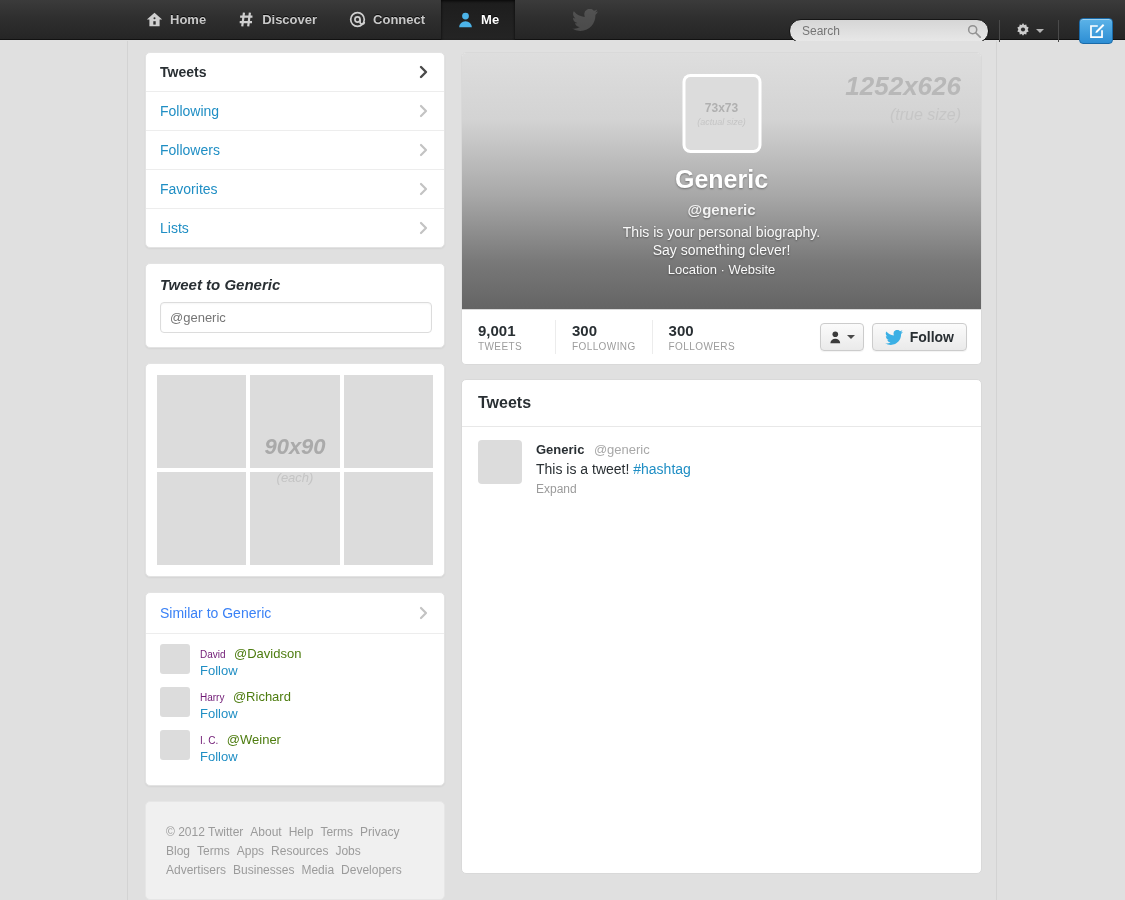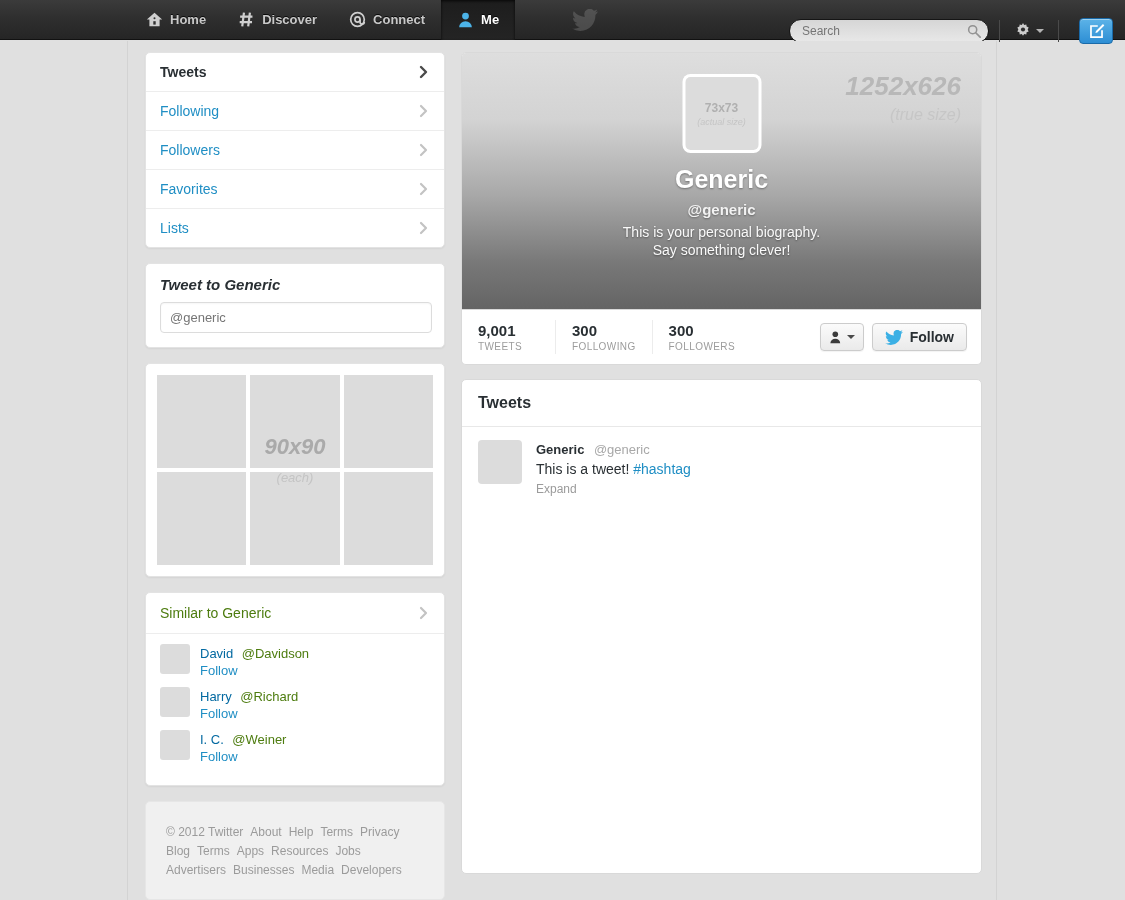--- a/index.html
+++ b/index.html
@@ -126,26 +126,26 @@
     position:absolute; left:0; right:0; top: 70px;
     text-align:center; pointer-events:none;
   }
   .grid-lbl .big { font-size:22px; font-weight:bold; font-style:italic; color:#aaa; }
   .grid-lbl .sm  { font-size:13px; font-style:italic; color:#c4c4c4; margin-top:10px; }
 
   
   .similar-head {
     display:flex; align-items:center; justify-content:space-between;
     padding: 12px 14px; border-bottom: 1px solid #ededed;
-    color:#4d7c0f; font-size:14px; cursor:pointer;
+    color:#3b82f6; font-size:14px; cursor:pointer;
   }
   .sim-list { padding: 10px 14px 12px; }
   .sim-row { display:flex; gap:10px; margin-bottom: 9px; }
   .sim-av { width:30px; height:30px; background:#dcdcdc; border-radius:3px; flex:none; }
-  .sim-name { font-size:13px; color:#0369a1;margin-top:7px; }
+  .sim-name { font-size:10px; color:#701a75;margin-top:7px; }
   .sim-handle { font-size:13px; color:#4d7c0f; margin-left:4px; }
   .sim-follow { font-size:13px; color:#1f8ec4; cursor:pointer; display:block; margin-top:1px; }
 
   
   .footer { padding: 20px; line-height: 18px; }
   .footer a { color:#9b9b9b; font-size:12px; text-decoration:none; margin-right:7px; cursor:pointer; }
 
   
   .rightcol { width: 521px; }
   .profile-card {
@@ -439,20 +439,25 @@
               <div class="a1">73x73</div>
               <div class="a2">(actual size)</div>
             </div>
           </div>
 
           <div class="pname">Generic</div>
           <div class="phandle">@generic</div>
           <div class="pbio">
             <div>This is your personal biography.</div>
             <div>Say something clever!</div>
+          </div>
+          <div class="ploc">
+            <span>Location</span>
+            <span>·</span>
+            <span>Website</span>
           </div>
         </div>
       </div>
 
       <div class="stats">
         <div class="stat">
           <span class="n">9,001</span>
           <span class="l">TWEETS</span>
         </div>
         <div class="stat">

